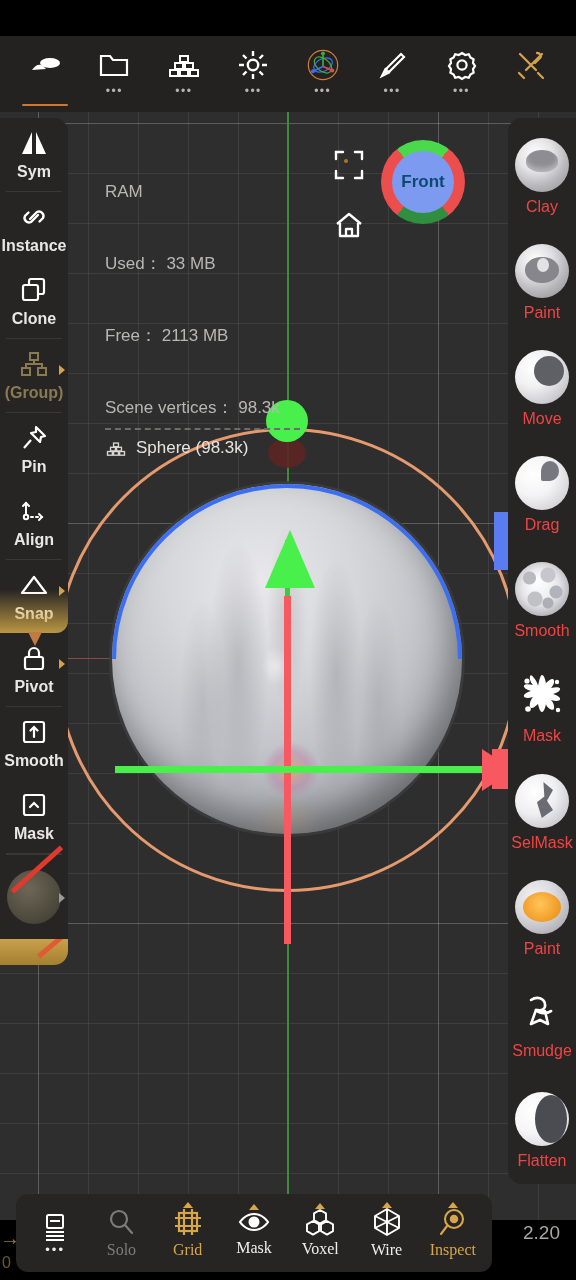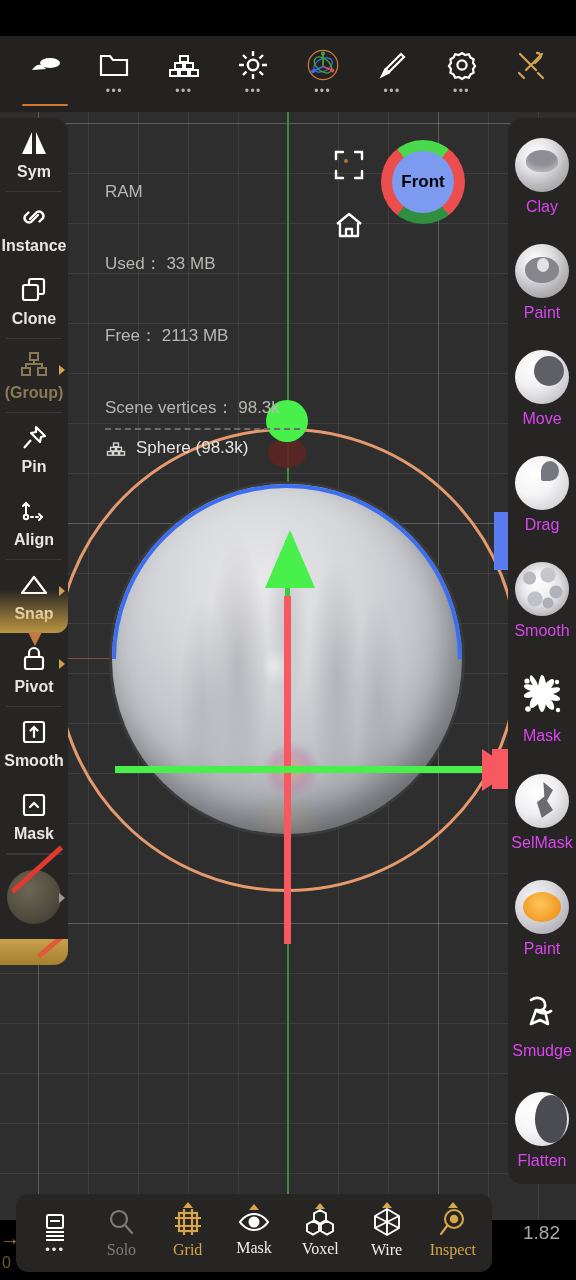--- a/index.html
+++ b/index.html
@@ -141,21 +141,21 @@
     position:absolute; left:381px; top:28px; width:84px; height:84px; border-radius:50%;
     background:
       conic-gradient(from 0deg,
         #49d94b 0deg 38deg, #ec4d4d 38deg 142deg, #2f8f3f 142deg 218deg,
         #ec4d4d 218deg 322deg, #49d94b 322deg 360deg);
     display:flex; align-items:center; justify-content:center;
   }
   .viewcube .inner {
     width:62px; height:62px; border-radius:50%; background:#7c9bf0;
     display:flex; align-items:center; justify-content:center;
-    color:#000000; font-size:17px; font-weight:bold;
+    color:#0c4a6e; font-size:17px; font-weight:bold;
   }
 
   
   .leftbar {
     position:absolute; left:0; top:118px; width:68px;
     background:#262523; border-radius:0 14px 14px 0;
     display:flex; flex-direction:column;
   }
   .lb-item {
     position:relative; height:73px;
@@ -206,21 +206,21 @@
   }
 
   
   .rightbar {
     position:absolute; right:0; top:118px; width:68px;
     background:#262523; border-radius:14px 0 0 14px;
     display:flex; flex-direction:column; padding-top:6px;
   }
   .rb-item {
     height:106px; display:flex; flex-direction:column; align-items:center; justify-content:center;
-    color:#d946ef;
+    color:#ef4444;
   }
   .rb-item .lbl { font-size:16px; margin-top:6px; white-space:nowrap; }
   .rb-ball { width:54px; height:54px; border-radius:50%; position:relative; }
   .b-clay   { background: radial-gradient(circle at 38% 30%, #fff 0%, #e4e4e6 34%, #b9b9bd 62%, #8e8e93 100%); }
   .b-clay::after{content:"";position:absolute;left:11px;top:12px;width:32px;height:22px;border-radius:50% 50% 46% 46%;background:#8d8d93;box-shadow:inset 0 -4px 5px rgba(255,255,255,.35);}
   .b-brush  { background: radial-gradient(circle at 38% 30%, #fff 0%, #e0e0e3 34%, #b4b4b9 64%, #8b8b90 100%); }
   .b-brush::after{content:"";position:absolute;left:10px;top:13px;width:34px;height:26px;border-radius:48%;background:#86868c;}
   .b-brush::before{content:"";position:absolute;left:22px;top:14px;width:12px;height:14px;border-radius:50%;background:#e3e3e6;z-index:2;}
   .b-move   { background: radial-gradient(circle at 34% 32%, #fff 0%, #f1f1f3 38%, #cfcfd3 70%, #a9a9ae 100%); }
   .b-move::after{content:"";position:absolute;right:5px;top:6px;width:30px;height:30px;border-radius:50%;background:#5f5f66;}
@@ -696,15 +696,15 @@
         <svg width="32" height="30" viewBox="0 0 32 30" fill="none" stroke="#d8a64a" stroke-width="2.1" stroke-linecap="round">
           <circle cx="17" cy="12" r="9"></circle>
           <circle cx="17" cy="12" r="3.2" fill="#d8a64a"></circle>
           <path d="M10 19l-6 8"></path>
         </svg>
       </span>
       <span class="lbl">Inspect</span>
     </div>
   </div>
 
-  <span class="zoomval">1.82</span>
+  <span class="zoomval">2.20</span>
 
 </div>
 
 </body></html>

